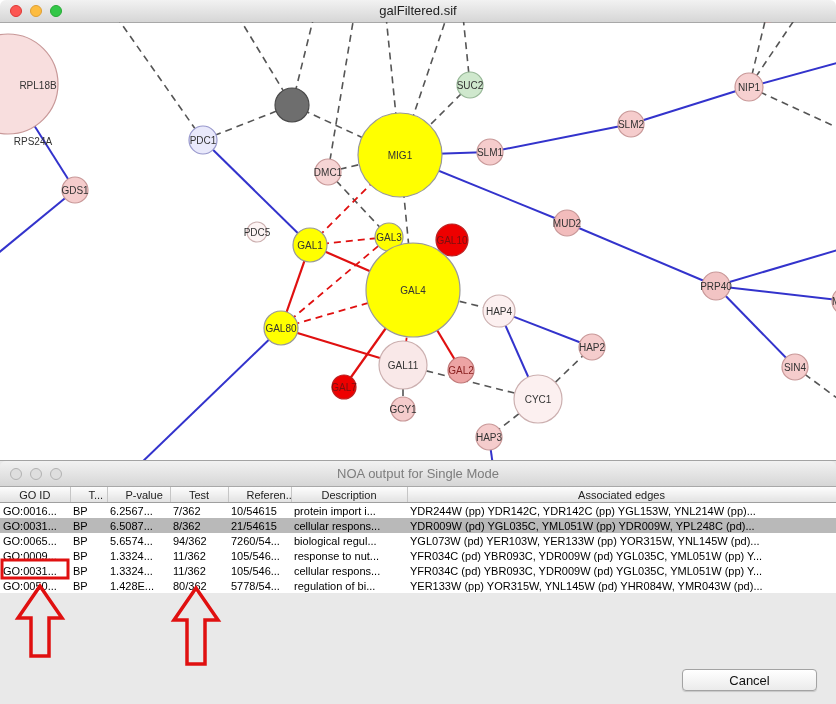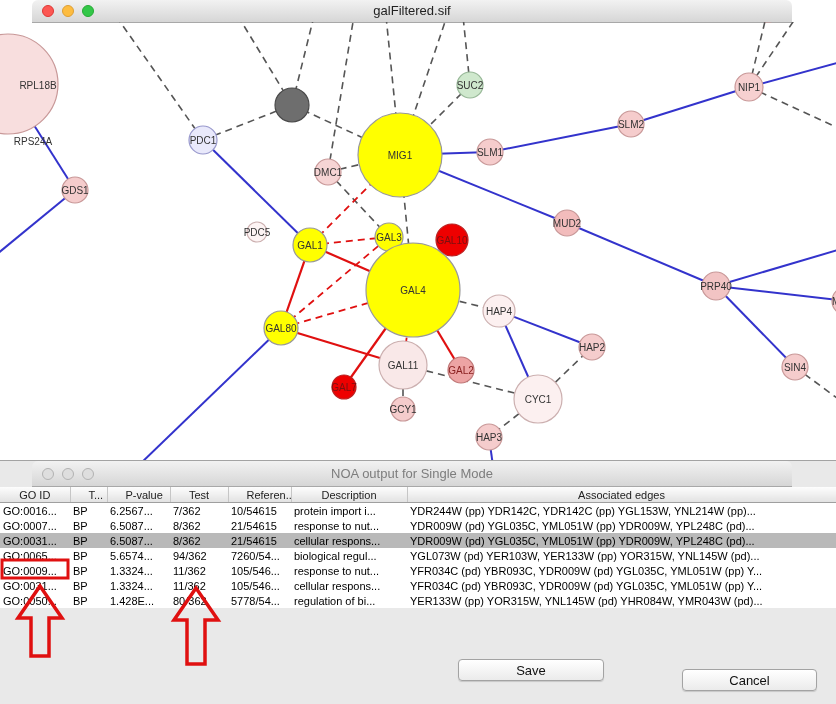--- a/index.html
+++ b/index.html
@@ -1,22 +1,22 @@
 <!DOCTYPE html>
 <html><head>
 <meta charset="utf-8">
 <style>
   html, body { margin:0; padding:0; overflow:hidden; background:#fff;
                font-family:"Liberation Sans", sans-serif; }
   .screen { position:relative; width:836px; height:704px; background:#fff; }
 
   
-  .titlebar { position:absolute; left:0; width:760px; height:22px;
+  .titlebar { position:absolute; left:0; width:836px; height:22px;
               background:linear-gradient(#f2f2f2,#d6d6d6);
-              border-bottom:1px solid #a8a8a8; border-radius:6px 6px 0 0;margin-left:32px; }
+              border-bottom:1px solid #a8a8a8; border-radius:6px 6px 0 0; }
   .traffic { position:absolute; left:10px; top:5px; display:flex; gap:8px; }
   .light { width:12px; height:12px; border-radius:50%; box-sizing:border-box; }
   .lt-close { background:#fc5753; border:1px solid #df3734; }
   .lt-min   { background:#fdbc40; border:1px solid #de9f34; }
   .lt-zoom  { background:#33c748; border:1px solid #27aa35; }
   .lt-inactive { background:#dedede; border:1px solid #b2b2b2; }
   .win-title { position:absolute; left:0; right:0; top:3px; text-align:center;
                font-size:13px; color:#222; font-weight:500; }
   .win-title.dim { color:#7d7d7d; font-weight:400; }
 
@@ -213,29 +213,20 @@
       <tbody>
           <tr>
             <td>GO:0016...</td>
             <td>BP</td>
             <td>6.2567...</td>
             <td>7/362</td>
             <td>10/54615</td>
             <td>protein import i...</td>
             <td>YDR244W (pp) YDR142C, YDR142C (pp) YGL153W, YNL214W (pp)...</td>
           </tr>
-          <tr>
-            <td>GO:0007...</td>
-            <td>BP</td>
-            <td>6.5087...</td>
-            <td>8/362</td>
-            <td>21/54615</td>
-            <td>response to nut...</td>
-            <td>YDR009W (pd) YGL035C, YML051W (pp) YDR009W, YPL248C (pd)...</td>
-          </tr>
           <tr class="selected">
             <td>GO:0031...</td>
             <td>BP</td>
             <td>6.5087...</td>
             <td>8/362</td>
             <td>21/54615</td>
             <td>cellular respons...</td>
             <td>YDR009W (pd) YGL035C, YML051W (pp) YDR009W, YPL248C (pd)...</td>
           </tr>
           <tr>
@@ -270,21 +261,20 @@
             <td>BP</td>
             <td>1.428E...</td>
             <td>80/362</td>
             <td>5778/54...</td>
             <td>regulation of bi...</td>
             <td>YER133W (pp) YOR315W, YNL145W (pd) YHR084W, YMR043W (pd)...</td>
           </tr>
         </tbody>
     </table>
 
-    <button class="btn btn-save">Save</button>
     <button class="btn btn-cancel">Cancel</button>
   </div>
 
   <svg class="annotation-overlay" width="836" height="704" viewBox="0 0 836 704">
     <rect x="2" y="560" width="66" height="18" fill="none" stroke="#e01010" stroke-width="3"></rect>
     <polygon points="40,586 18,618 31,618 31,656 49,656 49,618 62,618" fill="none" stroke="#e01010" stroke-width="3.5" stroke-linejoin="miter"></polygon>
     <polygon points="196,588 174,620 187,620 187,664 205,664 205,620 218,620" fill="none" stroke="#e01010" stroke-width="3.5" stroke-linejoin="miter"></polygon>
   </svg>
 
 </div>

